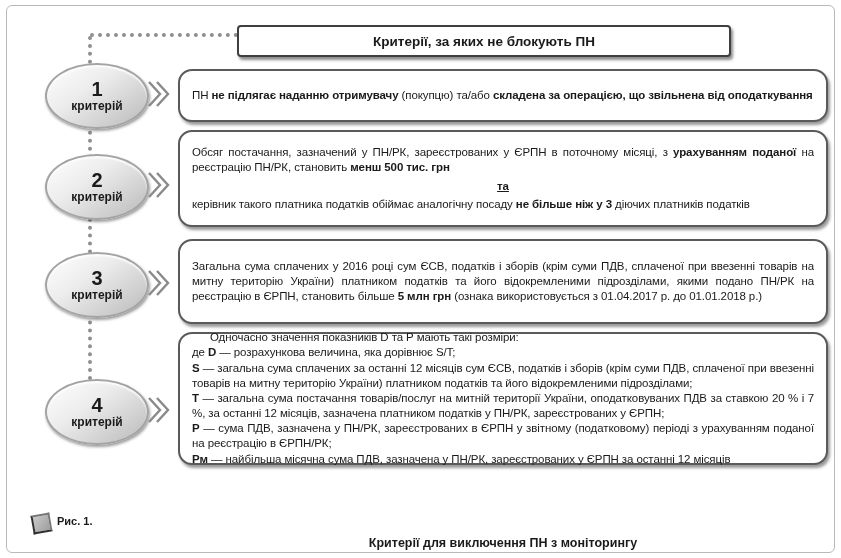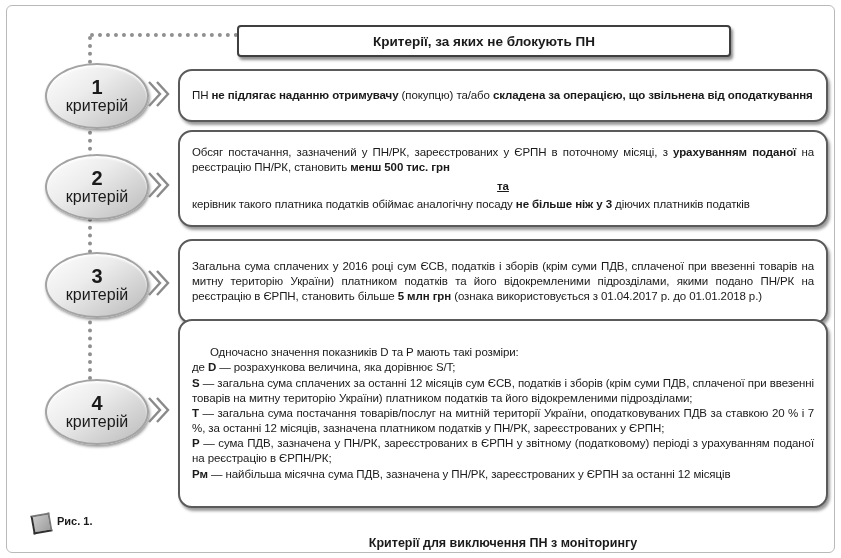--- a/index.html
+++ b/index.html
@@ -25,21 +25,21 @@
   
   .ellipse{
     position:absolute;width:100px;height:62px;border-radius:50%;
     background:linear-gradient(145deg,#ffffff 0%,#ececec 40%,#cfcfcf 75%,#b9b9b9 100%);
     border:2px solid #a3a3a3;
     box-shadow:1px 2px 3px rgba(0,0,0,.4), inset 0 2px 2px rgba(255,255,255,.9);
     display:flex;flex-direction:column;align-items:center;justify-content:center;
     line-height:1.05;
   }
   .ellipse .num{font-size:20px;font-weight:bold;}
-  .ellipse .lbl{font-size:16px;font-weight:normal;}
+  .ellipse .lbl{font-size:12px;font-weight:bold;}
   .e1{left:45px;top:63px;}
   .e2{left:45px;top:154px;}
   .e3{left:45px;top:252px;}
   .e4{left:45px;top:379px;}
   
   .chev{position:absolute;width:26px;height:30px;}
   .c1{left:146px;top:79px;}
   .c2{left:146px;top:170px;}
   .c3{left:146px;top:268px;}
   .c4{left:146px;top:395px;}
@@ -47,21 +47,21 @@
   .box{
     position:absolute;left:178px;width:650px;box-sizing:border-box;
     border:2px solid #5a5a5a;border-radius:14px;background:#fff;
     box-shadow:2px 3px 3px rgba(0,0,0,.4);
     padding:12px 12px;display:flex;flex-direction:column;justify-content:center;
     font-size:11.5px;line-height:1.32;letter-spacing:-0.1px;
   }
   .b1{top:69px;height:53px;}
   .b2{top:130px;height:97px;}
   .b3{top:239px;height:85px;}
-  .b4{top:319px;height:189px;}
+  .b4{top:332px;height:133px;}
   .box p{margin:0;text-align:justify;}
   .box p.center{text-align:center;margin:3px 0;text-decoration:underline;}
   .box p.indent{text-indent:18px;text-align:left;}
   .rb{font-weight:bold;}
   
   .fig-icon{
     position:absolute;left:32px;top:514px;width:15px;height:15px;
     background:linear-gradient(135deg,#c9c9c9,#9e9e9e);
     border:2px solid #2f2f2f;border-right-color:#777;border-top-color:#777;
     transform:rotate(-10deg);

